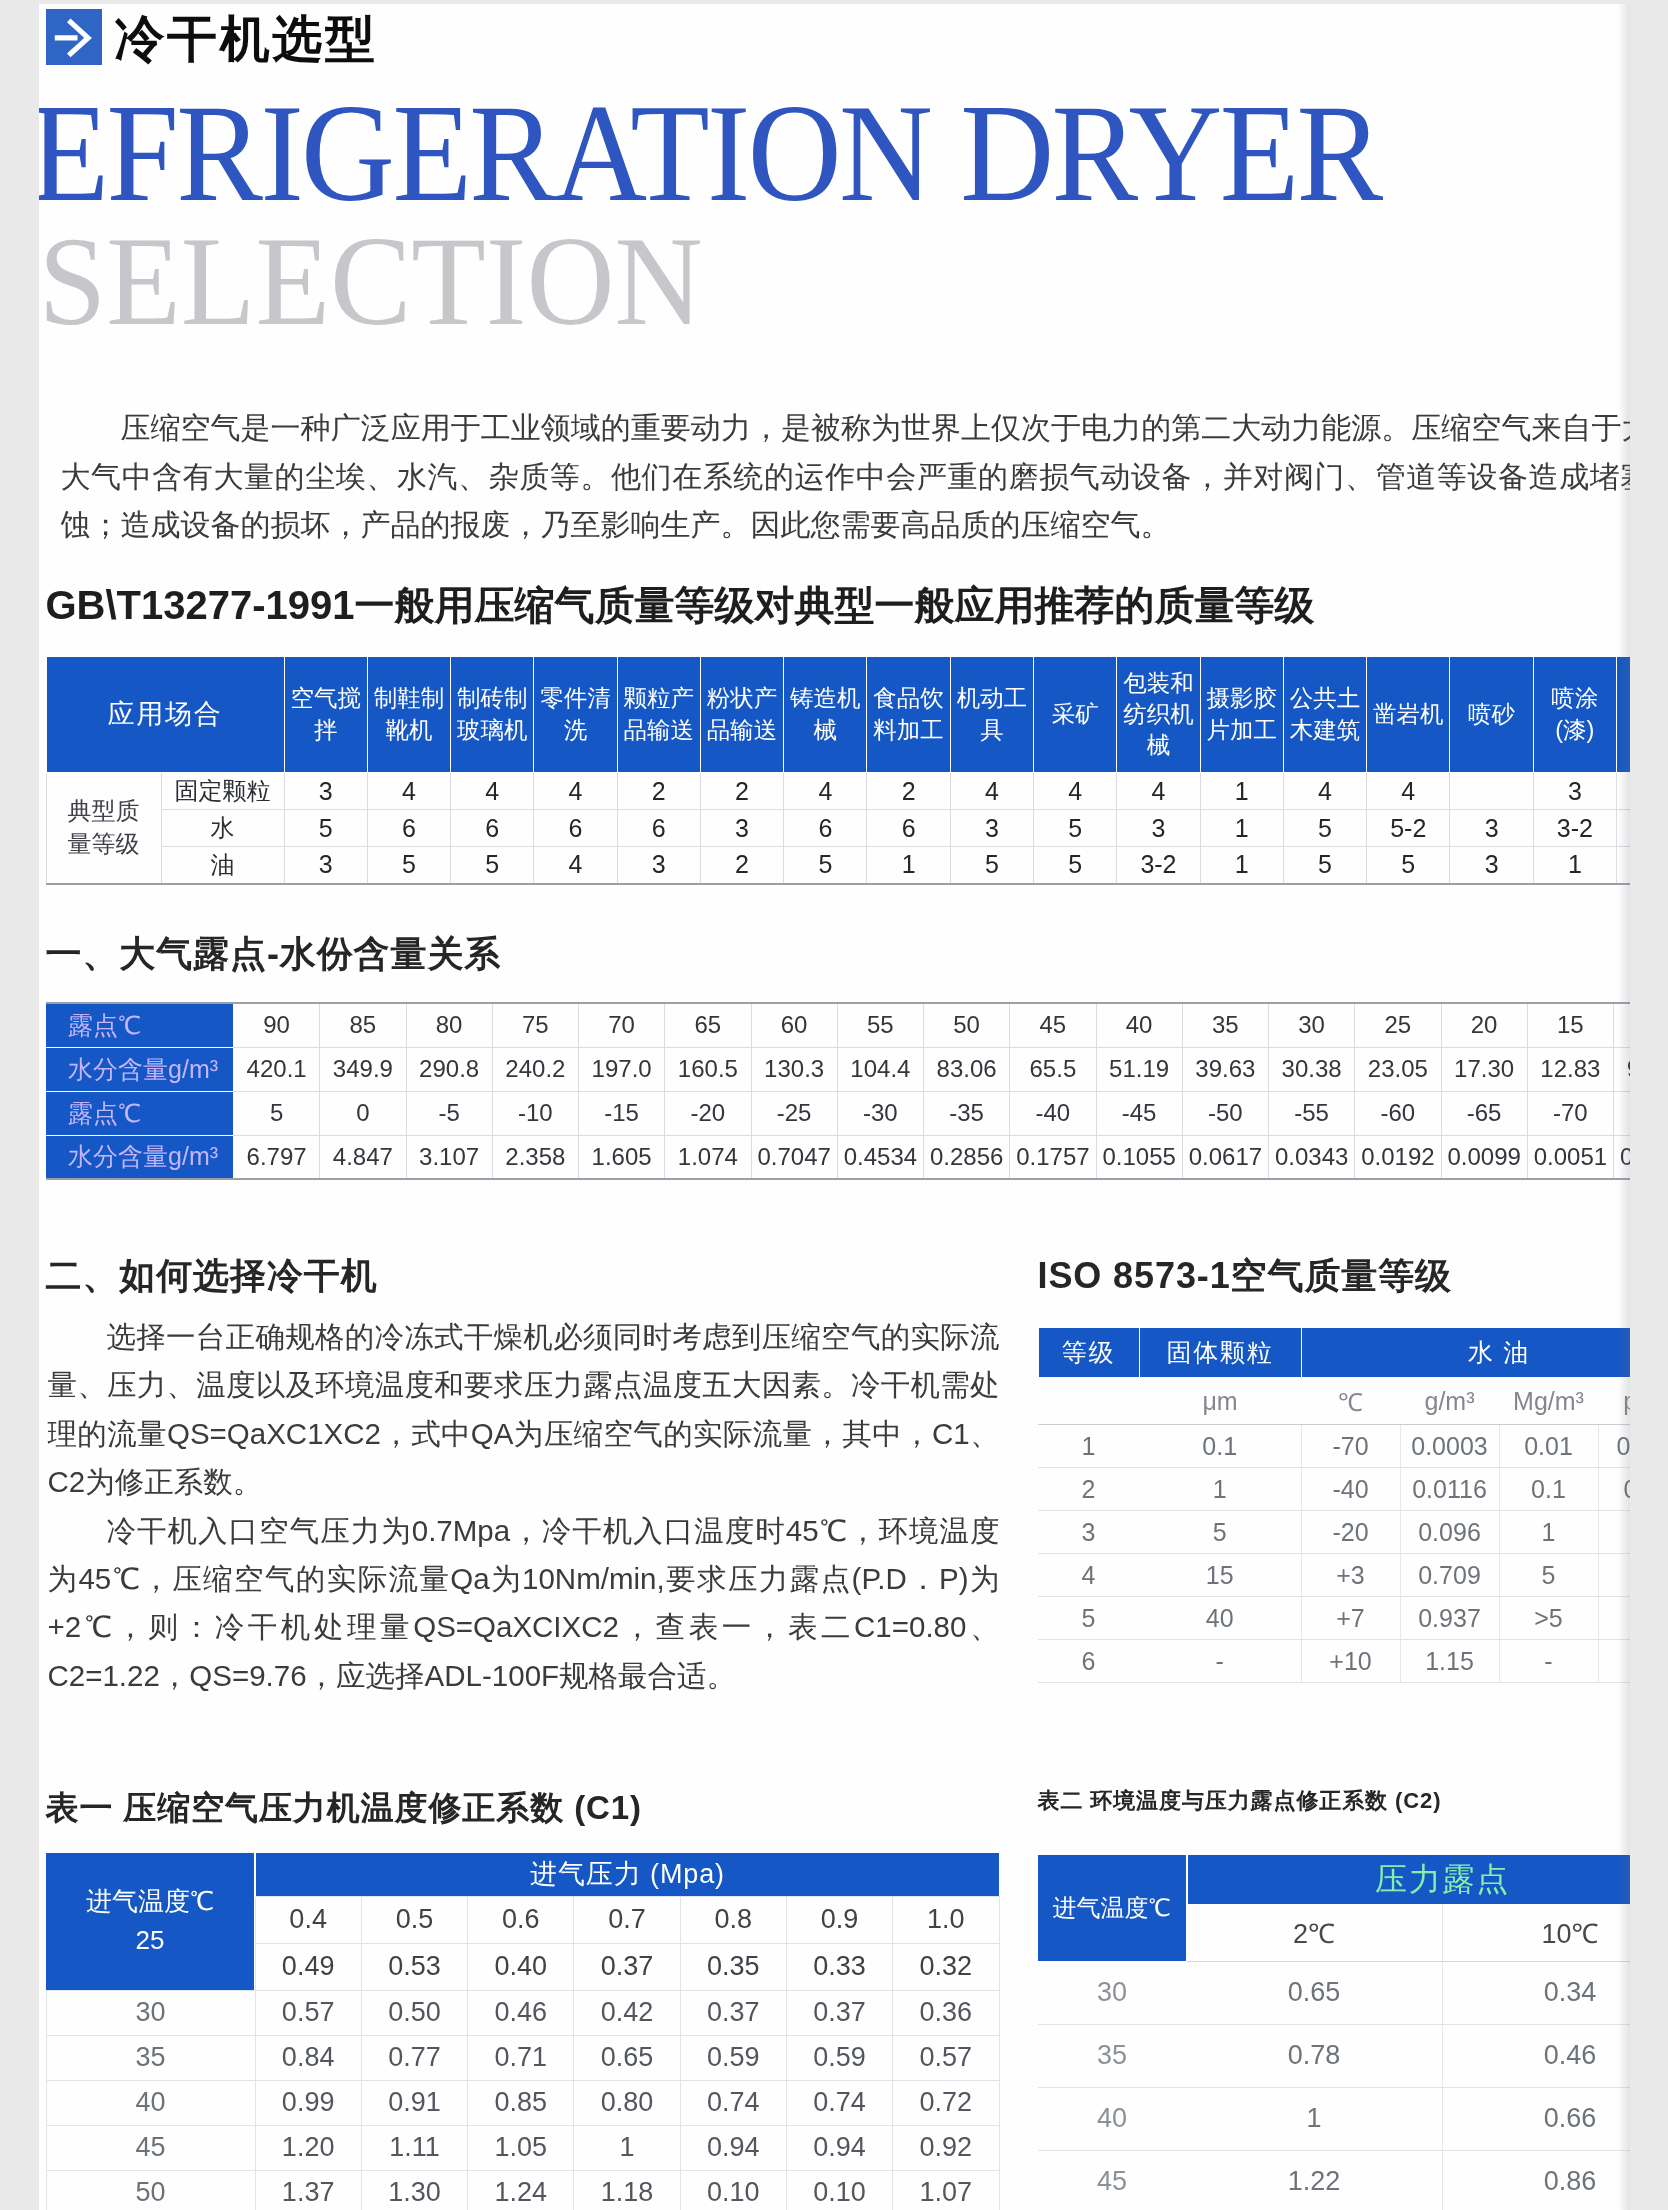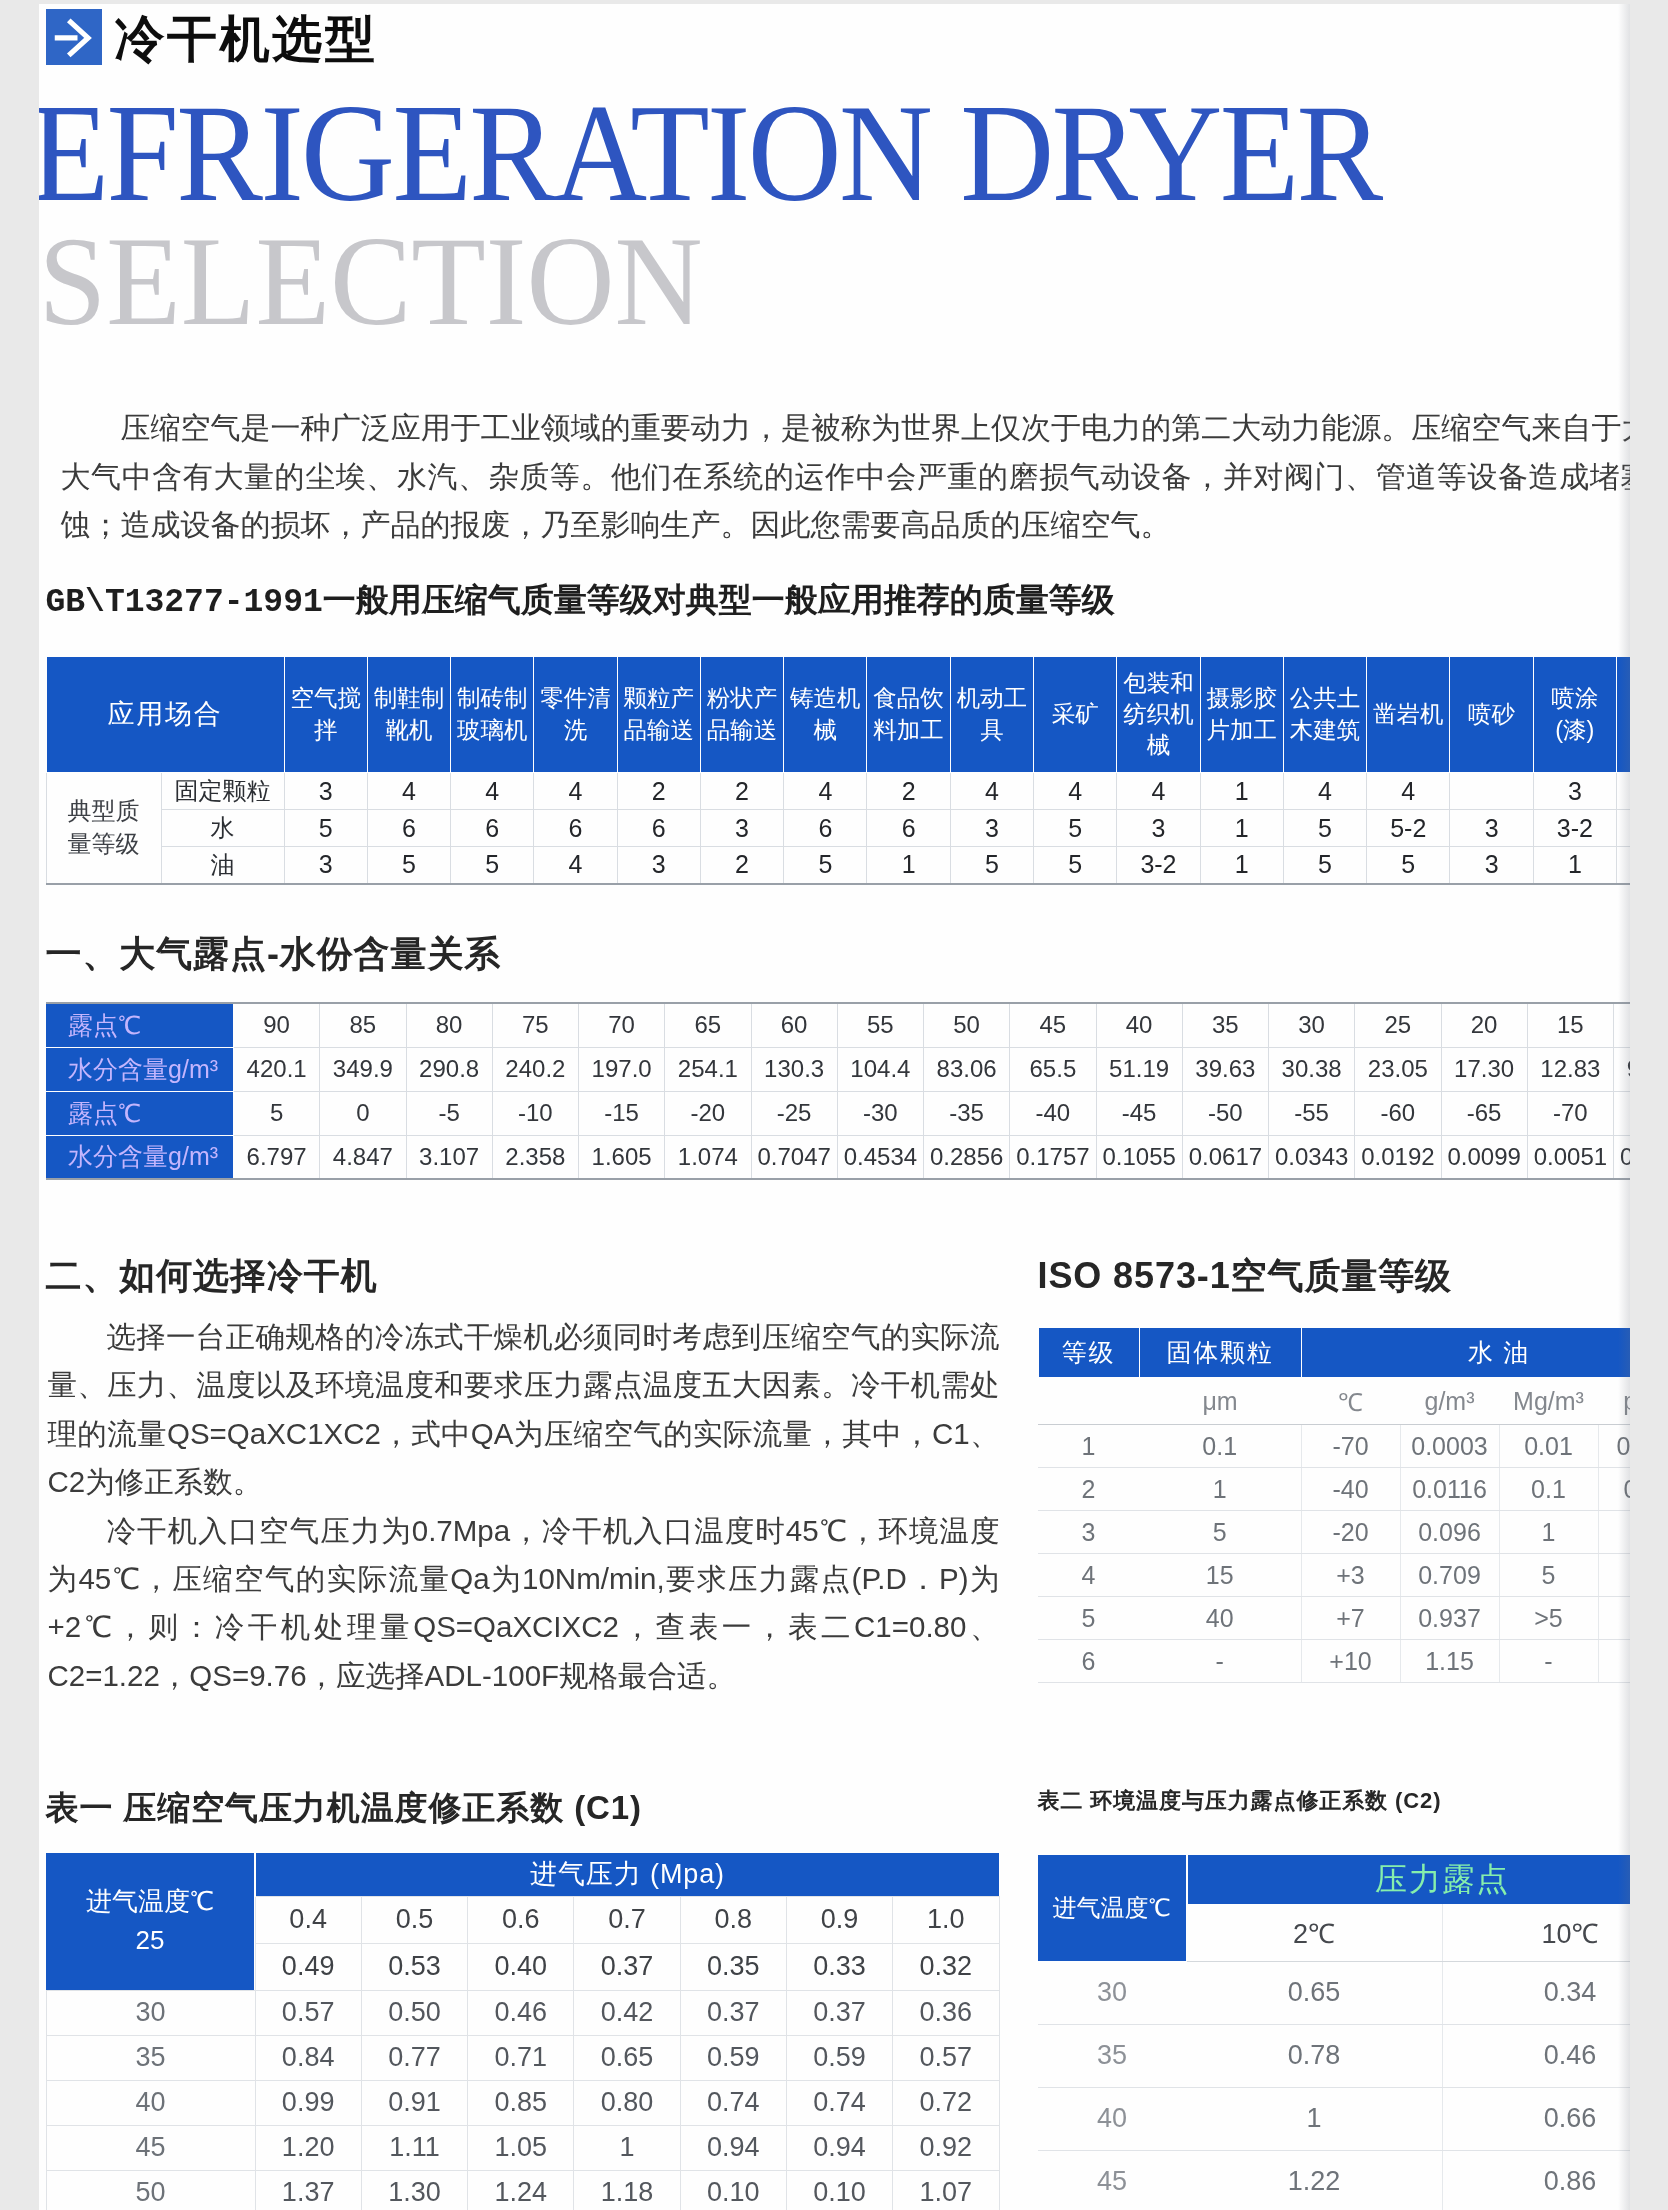--- a/index.html
+++ b/index.html
@@ -20,21 +20,21 @@
     font-size:130px; line-height:1.05; color:#2e55c0; letter-spacing:-2.6px; white-space:nowrap;
     transform:scaleY(1.08); transform-origin:top left; }
   .title-en2 { position:absolute; left:0px; top:214px; font-family:"Liberation Serif", serif;
     font-size:122px; line-height:1.0; color:#c7c7cb; letter-spacing:0px; white-space:nowrap;
     transform:scaleY(1.04); transform-origin:top left; }
 
   .intro { position:absolute; left:22px; top:400px; width:1651px; font-size:30px; line-height:1.62;
     color:#3b3b3b; text-align:justify; text-indent:2em; }
 
   h2.sec { position:absolute; font-size:36px; font-weight:600; color:#262626; letter-spacing:0.9px; }
-  .gb-title { position:absolute; left:7px; top:574px; font-size:33px; font-weight:600; color:#1e1e1e;font-family:Liberation Mono, monospace; }
+  .gb-title { position:absolute; left:7px; top:574px; font-size:40px; font-weight:600; color:#1e1e1e; }
 
   table { border-collapse:collapse; table-layout:fixed; }
   th, td { overflow:hidden; }
 
   
   .gb-table { position:absolute; left:7px; top:652px; width:1655px; border-bottom:2.6px solid #99a0a8; }
   .gb-table thead th { background:var(--blue); color:#fff; font-weight:normal; font-size:23.5px;
     line-height:1.32; border:0.9px solid rgba(255,255,255,.45); padding:3.5px 1.7px; height:116px;
     text-align:center; vertical-align:middle; }
   .gb-table thead th.corner { font-size:27px; letter-spacing:1.7px; }
@@ -227,21 +227,21 @@
           <td class="dval">15</td>
           <td class="dval">10</td>
       </tr>
       <tr>
         <td class="dlabel">水分含量g/m³</td>
         <td class="dval">420.1</td>
           <td class="dval">349.9</td>
           <td class="dval">290.8</td>
           <td class="dval">240.2</td>
           <td class="dval">197.0</td>
-          <td class="dval">254.1</td>
+          <td class="dval">160.5</td>
           <td class="dval">130.3</td>
           <td class="dval">104.4</td>
           <td class="dval">83.06</td>
           <td class="dval">65.5</td>
           <td class="dval">51.19</td>
           <td class="dval">39.63</td>
           <td class="dval">30.38</td>
           <td class="dval">23.05</td>
           <td class="dval">17.30</td>
           <td class="dval">12.83</td>

